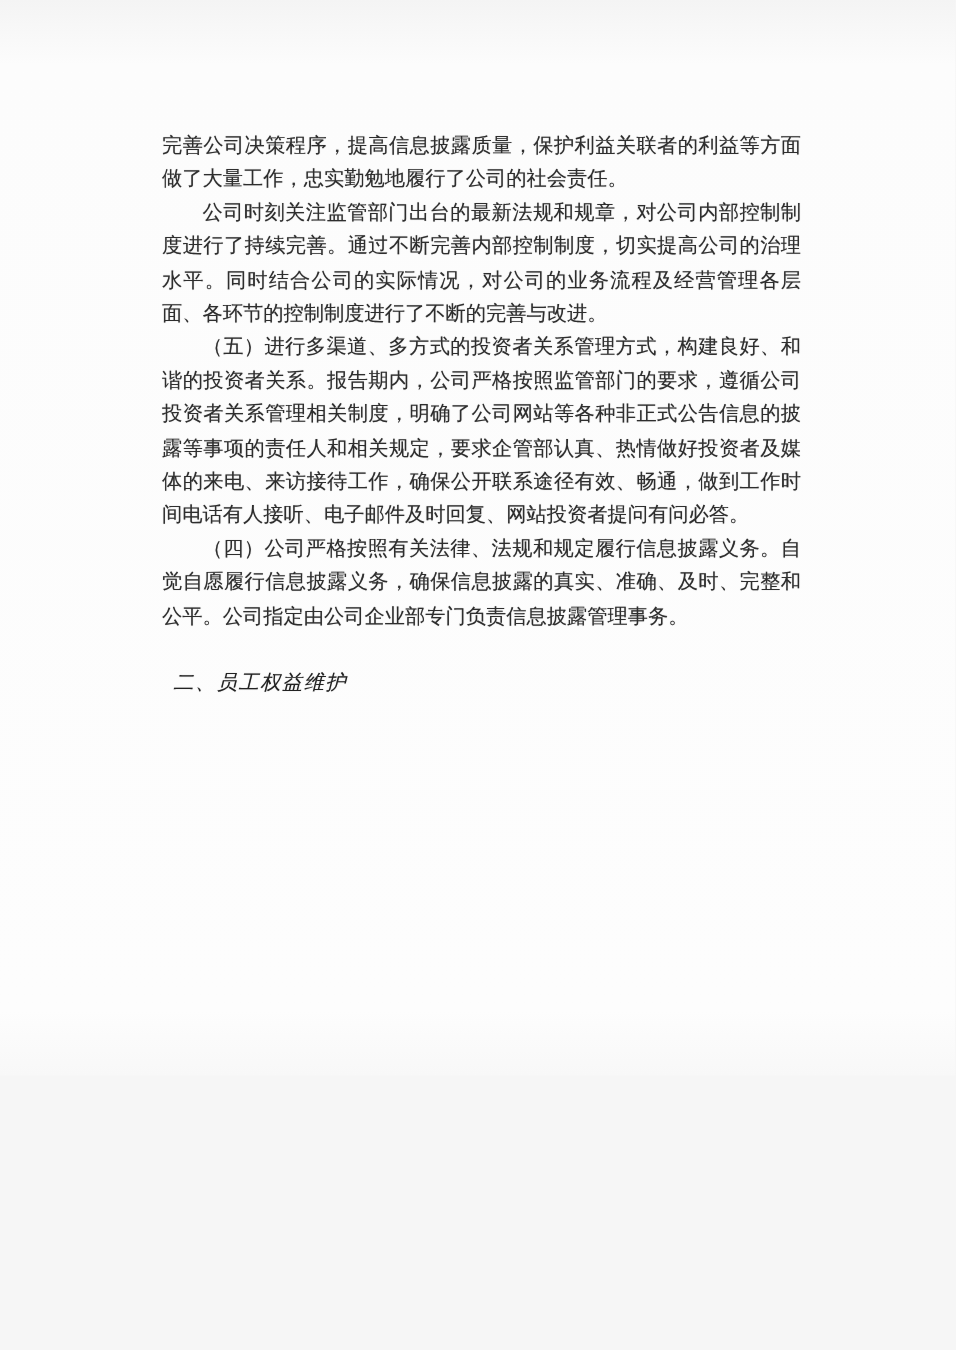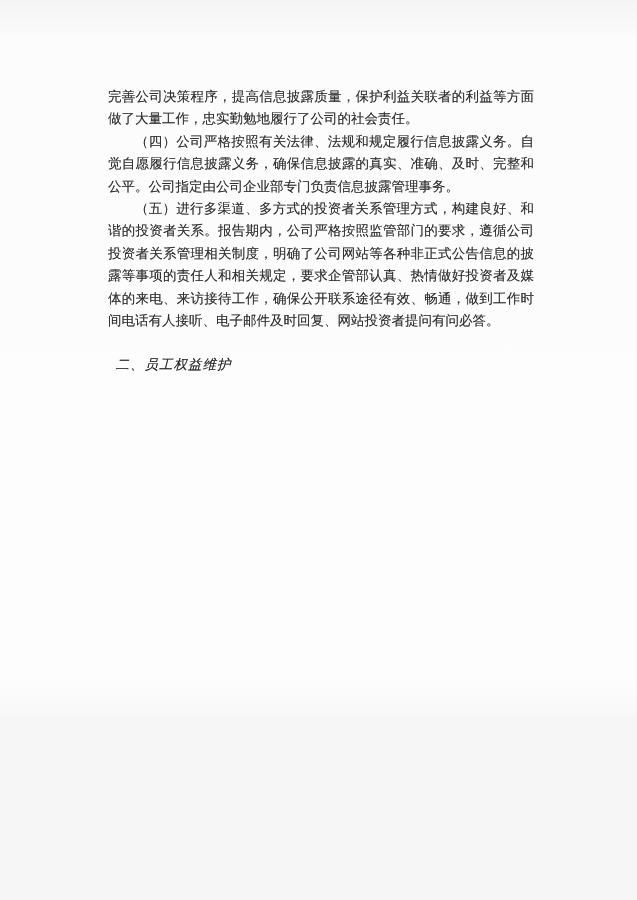--- a/index.html
+++ b/index.html
@@ -47,17 +47,18 @@
     text-indent: 0.55em;
     color: #222;
   }
 </style>
 </head>
 <body>
 
 <div class="page">
   <div class="content" id="document-content" style="color: rgb(46, 46, 46);">
       <p>完善公司决策程序，提高信息披露质量，保护利益关联者的利益等方面做了大量工作，忠实勤勉地履行了公司的社会责任。</p>
+      <p class="indent">公司时刻关注监管部门出台的最新法规和规章，对公司内部控制制度进行了持续完善。通过不断完善内部控制制度，切实提高公司的治理水平。同时结合公司的实际情况，对公司的业务流程及经营管理各层面、各环节的控制制度进行了不断的完善与改进。</p>
+      <p class="indent">（五）进行多渠道、多方式的投资者关系管理方式，构建良好、和谐的投资者关系。报告期内，公司严格按照监管部门的要求，遵循公司投资者关系管理相关制度，明确了公司网站等各种非正式公告信息的披露等事项的责任人和相关规定，要求企管部认真、热情做好投资者及媒体的来电、来访接待工作，确保公开联系途径有效、畅通，做到工作时间电话有人接听、电子邮件及时回复、网站投资者提问有问必答。</p>
       <p class="indent">（四）公司严格按照有关法律、法规和规定履行信息披露义务。自觉自愿履行信息披露义务，确保信息披露的真实、准确、及时、完整和公平。公司指定由公司企业部专门负责信息披露管理事务。</p>
-      <p class="indent">（五）进行多渠道、多方式的投资者关系管理方式，构建良好、和谐的投资者关系。报告期内，公司严格按照监管部门的要求，遵循公司投资者关系管理相关制度，明确了公司网站等各种非正式公告信息的披露等事项的责任人和相关规定，要求企管部认真、热情做好投资者及媒体的来电、来访接待工作，确保公开联系途径有效、畅通，做到工作时间电话有人接听、电子邮件及时回复、网站投资者提问有问必答。</p>
       <h2>二、员工权益维护</h2>
     </div>
 </div>
 
 </body></html>

